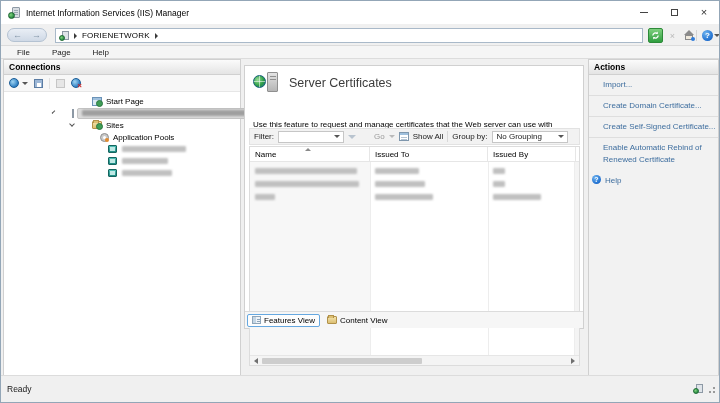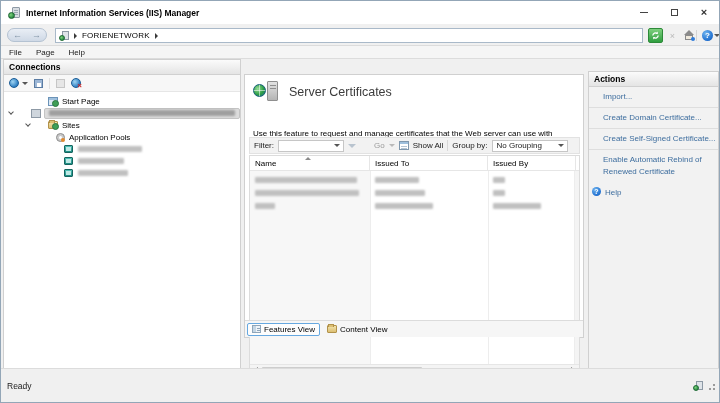--- a/index.html
+++ b/index.html
@@ -1,21 +1,21 @@
 <!DOCTYPE html>
 <html><head>
 <meta charset="utf-8">
 <style>
   * { margin:0; padding:0; box-sizing:border-box; }
   html,body { background:#e8e8e8; }
   body { font-family:"Liberation Sans","DejaVu Sans",sans-serif; font-size:8px; color:#1a1a1a; }
   .window { position:relative; width:720px; height:403px; background:#f0f0f0; border:1px solid #93a6b7; overflow:hidden; }
 
   
-  .titlebar { position:absolute; left:0; top:0; width:100%; height:23px; background:#fff; display:flex; align-items:center;font-weight:bold; }
+  .titlebar { position:absolute; left:0; top:0; width:100%; height:23px; background:#fff; display:flex; align-items:center; }
   .app-icon { position:relative; width:12px; height:12px; margin:0 6px 0 7px; flex:0 0 auto; }
   .app-icon .board { position:absolute; right:0; top:0; width:8px; height:11px; background:#d8dde2; border:1px solid #8d99a5; border-radius:1px; }
   .app-icon .board i { position:absolute; left:1px; top:2px; width:4px; height:1px; background:#9aa7b3; box-shadow:0 2px 0 #9aa7b3, 0 4px 0 #9aa7b3; }
   .app-icon .globe { position:absolute; left:0; bottom:0; width:7px; height:7px; border-radius:50%; background:radial-gradient(circle at 35% 35%, #7fd37f, #2f8f46 65%, #1c6b33); border:1px solid #19622e; }
   .title-text { font-size:8.5px; color:#000; }
   .win-controls { margin-left:auto; display:flex; height:100%; }
   .win-btn { width:30px; height:100%; display:flex; align-items:center; justify-content:center; color:#222; }
   .glyph-min { width:8px; height:1px; background:#444; }
   .glyph-max { width:7px; height:7px; border:1px solid #444; }
   .glyph-close { font-size:11px; line-height:1; color:#333; }
@@ -34,58 +34,58 @@
   .btn-stop { left:664px; color:#b9b9b9; font-size:9px; }
   .btn-home { left:680px; }
   .addr-sep { position:absolute; left:695px; top:6px; width:1px; height:11px; background:#d4d4d4; }
   .btn-help { left:699px; }
   .help-circle { width:11px; height:11px; border-radius:50%; background:radial-gradient(circle at 35% 30%, #6fb4ef, #1f6fd0 70%, #15509c); color:#fff; font-size:8px; font-weight:bold; display:flex; align-items:center; justify-content:center; }
   .dd-arrow { width:0; height:0; border-left:3px solid transparent; border-right:3px solid transparent; border-top:3px solid #555; }
   .help-dd { position:absolute; left:713px; top:10px; }
 
   
   .menubar { position:absolute; left:0; top:45px; width:100%; height:13px; background:#f5f5f5; border-bottom:1px solid #dcdcdc; display:flex; align-items:center; gap:14px; padding-left:8px; }
-  .menu-item { color:#1a1a1a; }
+  .menu-item { color:#1a1a1a;margin-left:8px; }
 
   
   .panel-header { height:15px; background:linear-gradient(#fbfbfb,#e4e4e4); border-bottom:1px solid #d0d0d0; display:flex; align-items:center; padding-left:5px; font-weight:bold; font-size:8.5px; color:#000; }
 
   
   .connections { position:absolute; left:2px; top:58px; width:238px; height:327px; background:#fff; border:1px solid #d0d0d0; }
   .conn-toolbar { height:17px; background:#f7f7f7; border-bottom:1px solid #e6e6e6; display:flex; align-items:center; gap:6px; padding-left:5px; }
   .tb-globe { width:10px; height:10px; border-radius:50%; background:radial-gradient(circle at 35% 35%, #9fd4f2, #2e7fc2 70%, #1b5c96); border:1px solid #1b5c96; }
   .tb-dd { margin-left:-3px; }
   .tb-disk { width:9px; height:9px; background:#9db7d6; border:1px solid #5b7ca3; position:relative; }
   .tb-disk::after { content:""; position:absolute; left:2px; bottom:0; width:4px; height:4px; background:#fff; }
   .tb-sep { width:1px; height:11px; background:#e0e0e0; }
   .tb-export { width:9px; height:9px; background:#e6e6e6; border:1px solid #c6c6c6; }
   .tb-globe-x { position:relative; width:10px; height:10px; border-radius:50%; background:radial-gradient(circle at 35% 35%, #9fd4f2, #2e7fc2 70%); border:1px solid #1b5c96; }
   .tb-globe-x::after { content:"×"; position:absolute; right:-2px; bottom:-3px; color:#c22; font-size:8px; font-weight:bold; }
-  .tree { position:relative; padding-top:3px; }
+  .tree { position:relative; padding-top:3px;padding-left:44px; }
   .tree-row { position:relative; height:12px; display:flex; align-items:center; }
   .chev { width:4px; height:4px; border-right:1px solid #555; border-bottom:1px solid #555; transform:rotate(45deg); margin-top:-2px; }
   .ico-startpage { position:relative; width:10px; height:9px; background:#dce9f5; border:1px solid #6b93b8; }
   .ico-startpage::before { content:""; position:absolute; left:0; top:0; width:100%; height:2px; background:#9fc0dd; }
   .ico-startpage::after { content:""; position:absolute; right:-2px; bottom:-2px; width:5px; height:5px; border-radius:50%; background:#3f9e57; border:1px solid #2b7740; }
   .ico-server { width:10px; height:9px; background:#cfd6dd; border:1px solid #8d99a5; }
   .ico-pools { position:relative; width:9px; height:9px; border-radius:50%; background:#c9c9c9; border:1px solid #8f8f8f; }
   .ico-pools::before { content:""; position:absolute; left:2px; top:2px; width:3px; height:3px; border-radius:50%; background:#fff; }
   .ico-pools::after { content:""; position:absolute; right:-1px; bottom:-1px; width:4px; height:4px; border-radius:50%; background:#e08a2e; }
   .ico-folder { position:relative; width:10px; height:8px; background:linear-gradient(#f2e3ae,#dcbf72); border:1px solid #b2924a; border-radius:1px; }
   .ico-folder::before { content:""; position:absolute; left:0; top:-2px; width:4px; height:2px; background:#dcbf72; border:1px solid #b2924a; border-bottom:none; }
   .ico-folder.globe::after { content:""; position:absolute; right:-2px; bottom:-2px; width:5px; height:5px; border-radius:50%; background:#3f9e57; border:1px solid #2b7740; }
   .ico-site { position:relative; width:9px; height:8px; background:linear-gradient(#4fbfb6,#1e8a82); border:1px solid #15655f; border-radius:1px; }
   .ico-site::before { content:""; position:absolute; left:1px; top:1px; width:5px; height:4px; background:#bfe9e5; }
   .redact { display:inline-block; height:6px; background:#c0c0c0; border-radius:1px; filter:blur(1.2px); }
   .sel-node { display:flex; align-items:center; height:11px; background:#dcdcdc; border:1px solid #c4c4c4; border-radius:2px; padding:0 4px; }
   .sel-node .redact { background:#9f9f9f; }
   .tree-label { margin-left:4px; color:#000; }
 
   
-  .center { position:absolute; left:243px; top:73px; width:340px; height:264px; background:#fff; border:1px solid #d0d0d0; }
+  .center { position:absolute; left:243px; top:64px; width:340px; height:264px; background:#fff; border:1px solid #d0d0d0; }
   .feature-title-row { position:absolute; left:8px; top:6px; display:flex; align-items:center; gap:10px; }
   .page-title { font-size:12.5px; color:#3c3c3c; }
   .feature-desc { position:absolute; left:8px; top:34px; width:322px; line-height:1.35; color:#000;margin-top:20px; }
   .filterbar { position:absolute; left:4px; top:62px; width:331px; height:17px; background:#f2f2f2; border:1px solid #e2e2e2; display:flex; align-items:center; padding:0 4px; gap:4px; }
   .combo { background:#fff; border:1px solid #c6c6c6; height:12px; display:flex; align-items:center; justify-content:flex-end; padding-right:3px; }
   .combo-filter { width:66px; }
   .combo-group { width:76px; justify-content:space-between; padding-left:4px; }
   .funnel { width:0; height:0; border-left:4px solid transparent; border-right:4px solid transparent; border-top:4px solid #b9c4cf; }
   .gray-text { color:#9a9a9a;margin-left:14px; }
   .vsep { width:1px; height:11px; background:#d8d8d8; }
@@ -120,29 +120,29 @@
 
   
   .big-icon { position:relative; width:26px; height:21px; }
   .big-icon .tower { position:absolute; right:1px; top:0; width:11px; height:20px; background:linear-gradient(#e3e3e3,#b5b5b5); border:1px solid #8f8f8f; border-radius:1px; }
   .big-icon .tower i { position:absolute; left:2px; top:3px; width:6px; height:1px; background:#8f8f8f; box-shadow:0 3px 0 #8f8f8f; }
   .big-icon .globe2 { position:absolute; left:0; top:3px; width:13px; height:13px; border-radius:50%; background:radial-gradient(circle at 35% 35%, #9adf9a, #2f9e46 55%, #1b6f86); border:1px solid #16607a; }
   .big-icon .globe2::before { content:""; position:absolute; left:5px; top:0; width:2px; height:100%; border-left:1px solid rgba(255,255,255,.55); }
   .big-icon .globe2::after { content:""; position:absolute; left:0; top:5px; width:100%; height:2px; border-top:1px solid rgba(255,255,255,.55); }
 
   
-  .actions { position:absolute; left:587px; top:70px; width:131px; height:327px; background:#f2f2f2; border:1px solid #d0d0d0; }
+  .actions { position:absolute; left:587px; top:58px; width:131px; height:327px; background:#f2f2f2; border:1px solid #d0d0d0; }
   .action-group { padding:4px 2px 4px 14px; border-bottom:1px solid #dedede; }
   .action-group.nline { border-bottom:none; }
   .action-link { display:block; color:#3d6d9e; line-height:1.5; text-decoration:none; }
   .help-row { display:flex; align-items:flex-start; gap:4px; padding:5px 2px 4px 3px; }
   .help-circle-sm { width:9px; height:9px; border-radius:50%; background:radial-gradient(circle at 35% 30%, #6fb4ef, #1f6fd0 70%, #15509c); color:#fff; font-size:7px; font-weight:bold; display:flex; align-items:center; justify-content:center; flex:0 0 auto; }
 
   
-  .statusbar { position:absolute; left:0; bottom:0; width:100%; height:34px; background:#f0f0f0; border-top:1px solid #dcdcdc; display:flex; align-items:center; padding:0 4px 0 6px; font-size:8.5px; }
+  .statusbar { position:absolute; left:0; bottom:0; width:100%; height:27px; background:#f0f0f0; border-top:1px solid #dcdcdc; display:flex; align-items:center; padding:0 4px 0 6px; font-size:8.5px; }
   .status-right { margin-left:auto; display:flex; align-items:center; gap:4px; }
   .grip { width:8px; height:8px; background:
       radial-gradient(circle at 7px 7px, #9a9a9a 1px, transparent 1.2px),
       radial-gradient(circle at 7px 3px, #9a9a9a 1px, transparent 1.2px),
       radial-gradient(circle at 3px 7px, #9a9a9a 1px, transparent 1.2px); }
 
   
   .house { position:relative; width:12px; height:11px; }
   .house .roof { position:absolute; left:1px; top:0; width:0; height:0; border-left:5px solid transparent; border-right:5px solid transparent; border-bottom:5px solid #8a8a8a; }
   .house .base { position:absolute; left:2px; top:5px; width:8px; height:5px; background:#efe9dc; border:1px solid #8a8a8a; }

